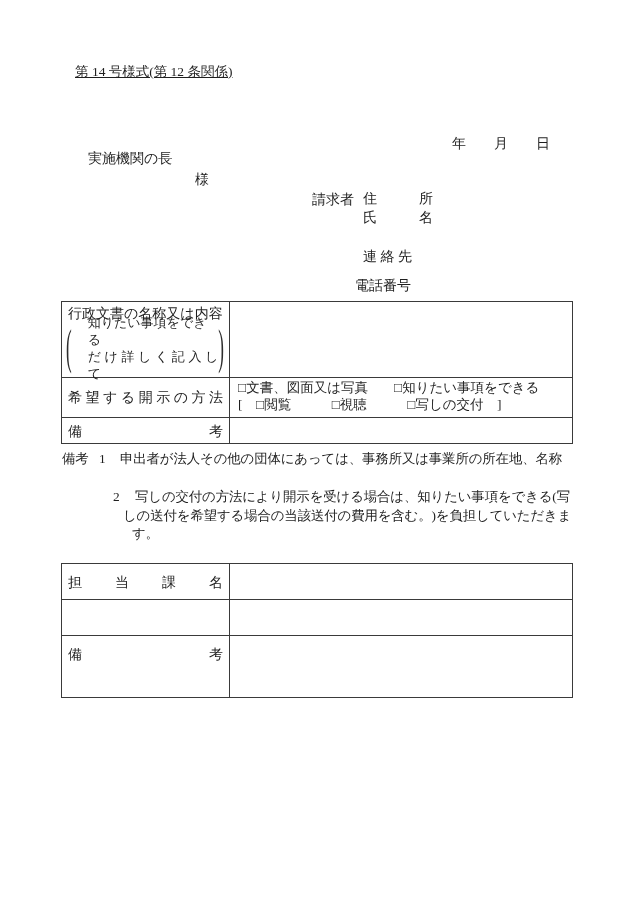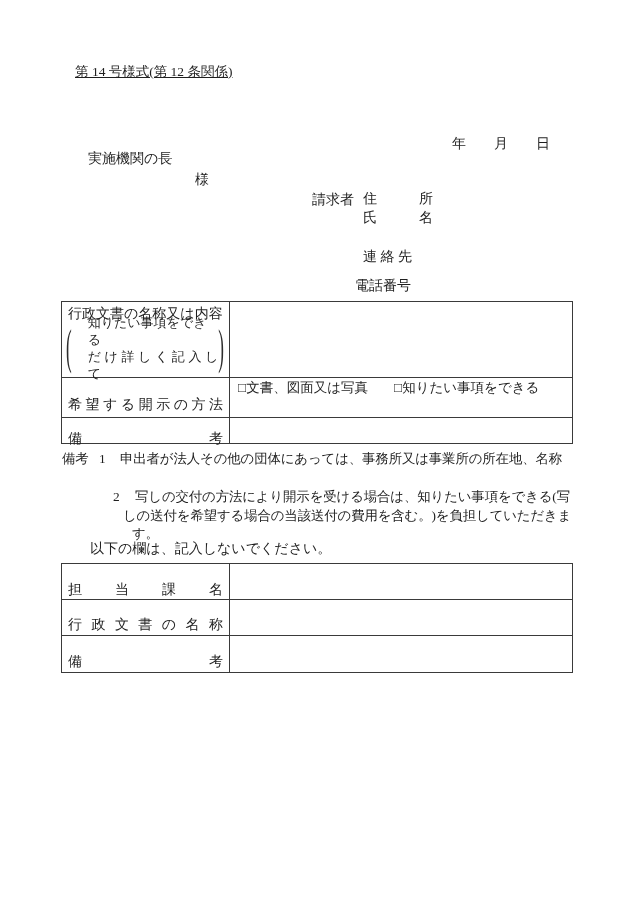--- a/index.html
+++ b/index.html
@@ -11,21 +11,21 @@
     font-family:"Liberation Serif","DejaVu Serif",serif;
     font-size:14px;
     overflow:hidden;
   }
   .abs { position:absolute; white-space:pre; line-height:1.15; }
   .tbl { position:absolute; border:1px solid #3a3a3a; box-sizing:border-box; background:#fff; }
   .vline { position:absolute; top:0; bottom:0; width:1px; background:#3a3a3a; }
   .hline { position:absolute; left:0; right:0; height:1px; background:#3a3a3a; }
   .label-cell {
     position:absolute; left:0; width:167px; box-sizing:border-box;
-    padding:8px 6px; text-align:justify; text-align-last:justify;
+    padding:1px 6px; text-align:justify; text-align-last:justify;
     overflow:hidden;
   }
   .value-cell { position:absolute; left:167px; right:0; box-sizing:border-box; }
   .title { letter-spacing:1.5px; }
   .note-wrap {
     position:absolute; display:flex; align-items:center; justify-content:space-between;
   }
   .bigp {
     display:inline-block; font-size:17px; transform:scaleY(2.9);
     transform-origin:center; color:#2e2e2e; font-weight:400;
@@ -68,42 +68,41 @@
         <div>知りたい事項をできる</div>
         <div class="just">だ け 詳 し く 記 入 し て</div>
       </div>
       <span class="bigp">)</span>
     </div>
     <div class="value-cell" style="top:0; height:75px;"></div>
 
     <div class="label-cell" style="top:75px; height:40px; line-height:40px;">希 望 す る 開 示 の 方 法</div>
     <div class="abs small" style="left:170px; top:78px;padding-left:6px;">□文書、図面又は写真</div>
     <div class="abs small" style="left:332px; top:78px;">□知りたい事項をできる</div>
+    <div class="abs small" style="left:176px; top:95px;">[　□閲覧　　　□視聴　　　□写しの交付　]</div>
 
     <div class="label-cell" style="top:115px; height:28px; line-height:28px;">備 考</div>
     <div class="value-cell" style="top:115px; height:28px;"></div>
   </div>
 
   <div class="abs notes" style="left:62px; top:451px;">備考</div>
   <div class="abs notes" style="left:99px; top:451px;">1</div>
   <div class="abs notes" style="left:120px; top:451px;">申出者が法人その他の団体にあっては、事務所又は事業所の所在地、名称</div>
   <div class="abs notes" style="left:113px; top:489px;">2</div>
   <div class="abs notes" style="left:135px; top:489px;">写しの交付の方法により開示を受ける場合は、知りたい事項をできる(写</div>
   <div class="abs notes" style="left:123px; top:508px;">しの送付を希望する場合の当該送付の費用を含む。)を負担していただきま</div>
   <div class="abs notes" style="left:132px; top:526px;">す。</div>
-  <div class="abs" style="left:90px; top:541px;">以下の欄は、記入しないでください。</div>
 
-  <div class="tbl" style="left:61px; top:563px; width:512px; height:110px;">
+  <div class="tbl" style="left:61px; top:563px; width:512px; height:135px;">
     <div class="vline" style="left:167px;"></div>
     <div class="hline" style="top:35px;"></div>
     <div class="hline" style="top:71px;"></div>
 
     <div class="label-cell" style="top:0; height:35px; line-height:35px;">担 当 課 名</div>
     <div class="value-cell" style="top:0; height:35px;"></div>
 
-    <div class="label-cell" style="top:35px; height:36px; line-height:36px;">行 政 文 書 の 名 称</div>
     <div class="value-cell" style="top:35px; height:36px;"></div>
 
     <div class="label-cell" style="top:71px; height:38px; line-height:38px;">備 考</div>
     <div class="value-cell" style="top:71px; height:38px;"></div>
   </div>
 
 </div>
 
 </body></html>

